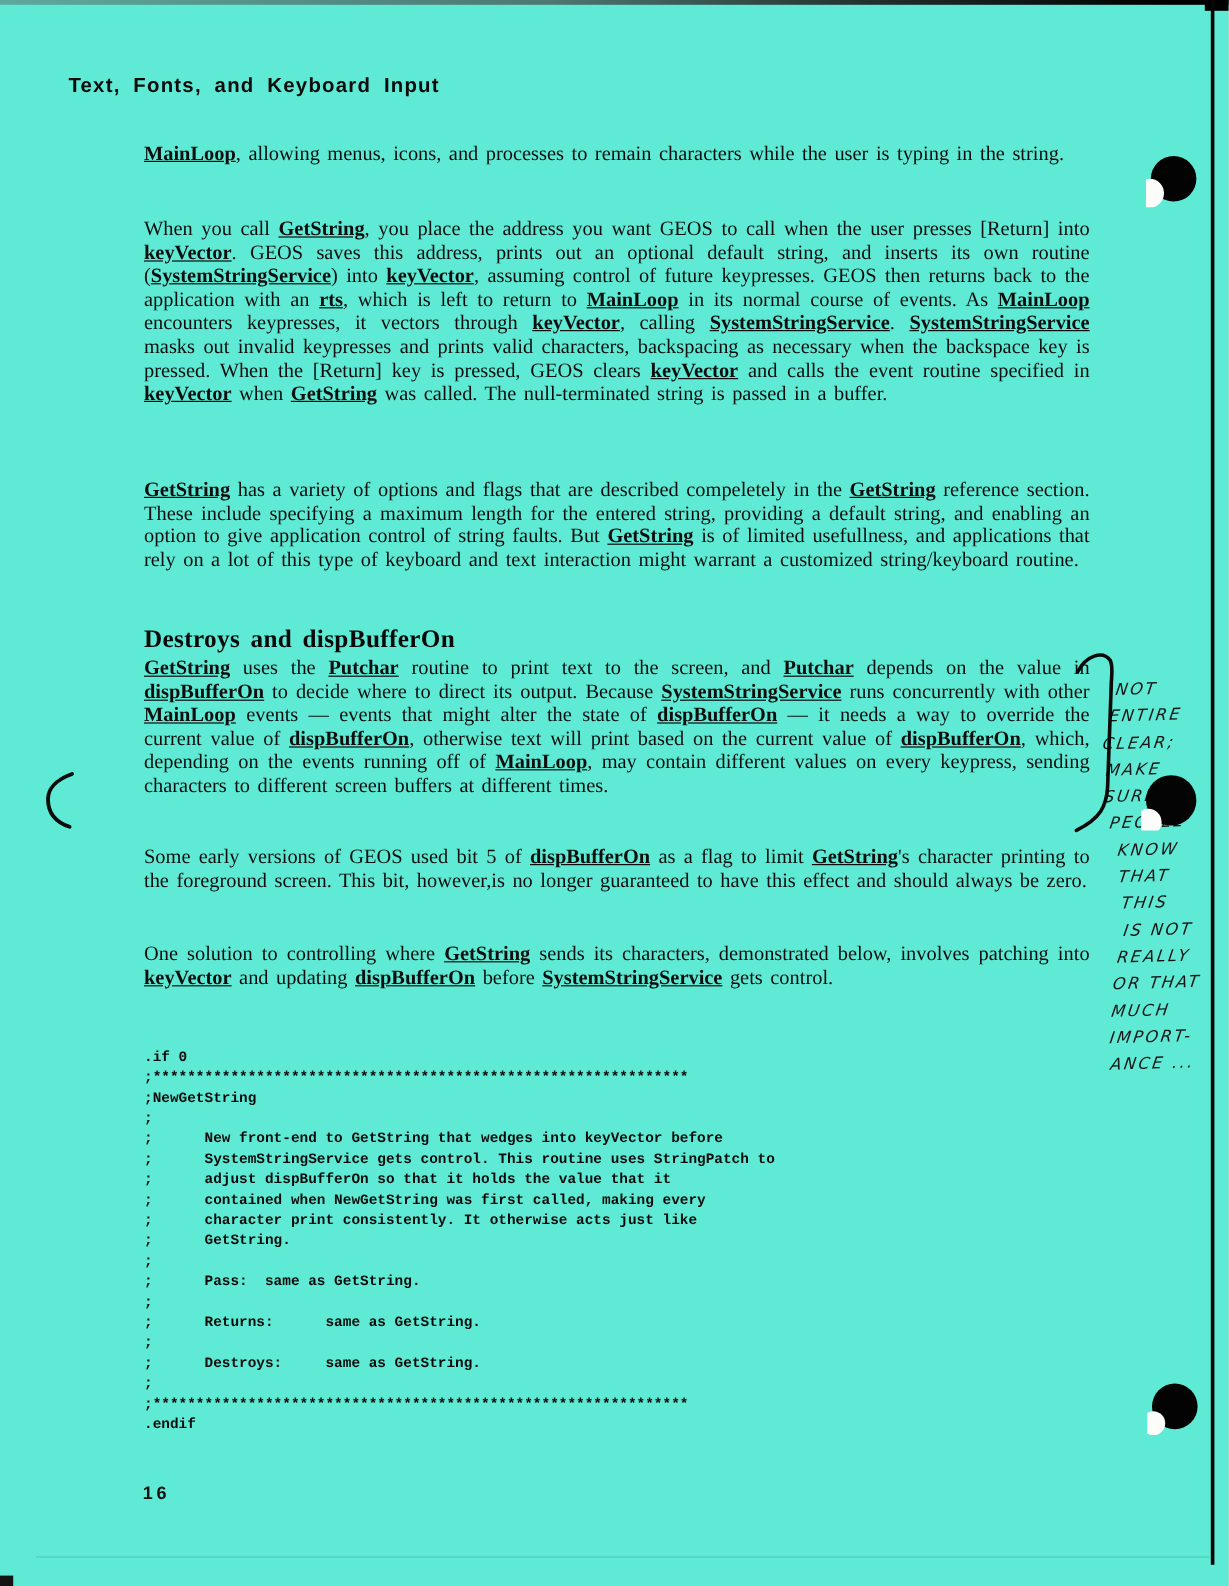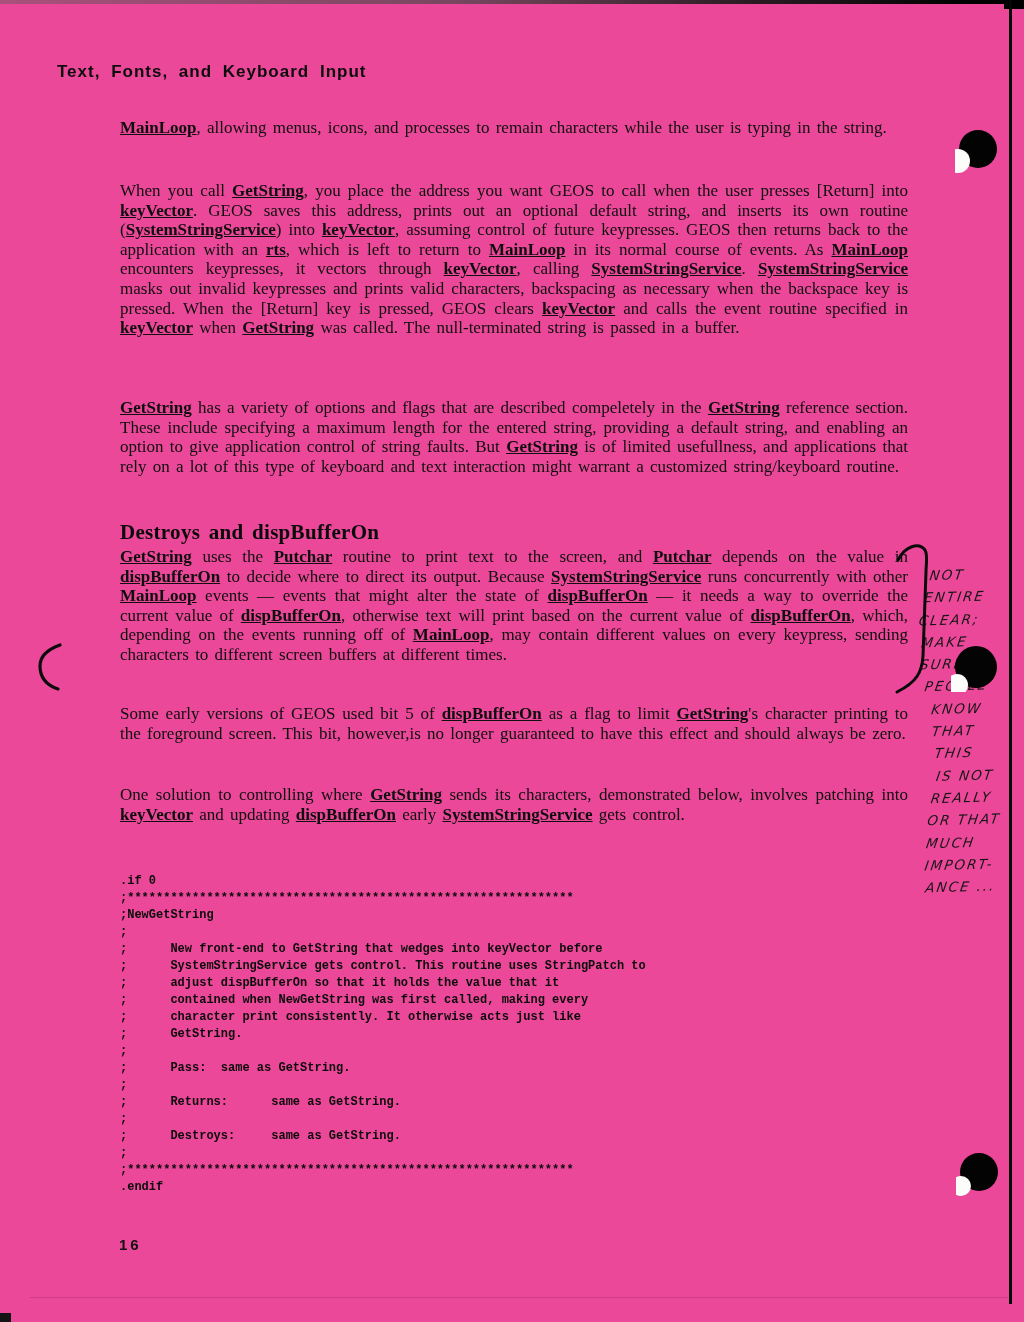--- a/index.html
+++ b/index.html
@@ -1,19 +1,19 @@
 <!DOCTYPE html>
 <html><head>
 <meta charset="utf-8">
 <style>
   * { margin:0; padding:0; box-sizing:border-box; }
   html,body { background:#d8d8d4; }
   .page {
     position:relative; width:1024px; height:1322px; margin:0 auto;
-    background:#ec4899; overflow:hidden;
+    background:#5eead4; overflow:hidden;
     font-family:"Liberation Serif", serif; color:#101010;
   }
   
   .edge-top { position:absolute; top:0; left:0; width:1024px; height:4px;
     background:linear-gradient(to right, rgba(90,90,90,.45), rgba(70,70,70,.7) 45%, rgba(25,25,25,.9) 72%, #000 95%); }
   .corner-top-right { position:absolute; top:0; left:1004px; width:20px; height:9px; background:#000; }
   .edge-right { position:absolute; top:0; left:1009px; width:3px; height:1304px; background:#060606; }
   .corner-bottom-left { position:absolute; top:1313px; left:0; width:11px; height:9px; background:#141414; }
   .bottom-faint-line { position:absolute; top:1297px; left:30px; width:978px; height:1px; background:rgba(0,0,0,.13); }
 
@@ -82,21 +82,21 @@
   <div class="doc-header">Text, Fonts, and Keyboard Input</div>
 
   <p class="para" style="top:118px"><span class="b">MainLoop</span><span>, allowing menus, icons, and processes to remain characters while the user is typing in the string.</span></p>
   <p class="para" style="top:181px"><span>When you call </span><span class="b">GetString</span><span>, you place the address you want GEOS to call when the user presses [Return] into </span><span class="b">keyVector</span><span>. GEOS saves this address, prints out an optional default string, and inserts its own routine (</span><span class="b">SystemStringService</span><span>) into </span><span class="b">keyVector</span><span>, assuming control of future keypresses. GEOS then returns back to the application with an </span><span class="b">rts</span><span>, which is left to return to </span><span class="b">MainLoop</span><span> in its normal course of events. As </span><span class="b">MainLoop</span><span> encounters keypresses, it vectors through </span><span class="b">keyVector</span><span>, calling </span><span class="b">SystemStringService</span><span>. </span><span class="b">SystemStringService</span><span> masks out invalid keypresses and prints valid characters, backspacing as necessary when the backspace key is pressed. When the [Return] key is pressed, GEOS clears </span><span class="b">keyVector</span><span> and calls the event routine specified in </span><span class="b">keyVector</span><span> when </span><span class="b">GetString</span><span> was called. The null-terminated string is passed in a buffer.</span></p>
   <p class="para" style="top:398px"><span class="b">GetString</span><span> has a variety of options and flags that are described compeletely in the </span><span class="b">GetString</span><span> reference section. These include specifying a maximum length for the entered string, providing a default string, and enabling an option to give application control of string faults. But </span><span class="b">GetString</span><span> is of limited usefullness, and applications that rely on a lot of this type of keyboard and text interaction might warrant a customized string/keyboard routine.</span></p>
 
   <h2 class="section-heading">Destroys and dispBufferOn</h2>
 
   <p class="para" style="top:547px"><span class="b">GetString</span><span> uses the </span><span class="b">Putchar</span><span> routine to print text to the screen, and </span><span class="b">Putchar</span><span> depends on the value in </span><span class="b">dispBufferOn</span><span> to decide where to direct its output. Because </span><span class="b">SystemStringService</span><span> runs concurrently with other </span><span class="b">MainLoop</span><span> events — events that might alter the state of </span><span class="b">dispBufferOn</span><span> — it needs a way to override the current value of </span><span class="b">dispBufferOn</span><span>, otherwise text will print based on the current value of </span><span class="b">dispBufferOn</span><span>, which, depending on the events running off of </span><span class="b">MainLoop</span><span>, may contain different values on every keypress, sending characters to different screen buffers at different times.</span></p>
   <p class="para" style="top:704px"><span>Some early versions of GEOS used bit 5 of </span><span class="b">dispBufferOn</span><span> as a flag to limit </span><span class="b">GetString</span><span>'s character printing to the foreground screen. This bit, however,is no longer guaranteed to have this effect and should always be zero.</span></p>
-  <p class="para" style="top:785px"><span>One solution to controlling where </span><span class="b">GetString</span><span> sends its characters, demonstrated below, involves patching into </span><span class="b">keyVector</span><span> and updating </span><span class="b">dispBufferOn</span><span> early </span><span class="b">SystemStringService</span><span> gets control.</span></p>
+  <p class="para" style="top:785px"><span>One solution to controlling where </span><span class="b">GetString</span><span> sends its characters, demonstrated below, involves patching into </span><span class="b">keyVector</span><span> and updating </span><span class="b">dispBufferOn</span><span> before </span><span class="b">SystemStringService</span><span> gets control.</span></p>
 
   <pre class="code"><div class="code-line">.if 0</div><div class="code-line">;**************************************************************</div><div class="code-line">;NewGetString</div><div class="code-line">;</div><div class="code-line">;      New front-end to GetString that wedges into keyVector before</div><div class="code-line">;      SystemStringService gets control. This routine uses StringPatch to</div><div class="code-line">;      adjust dispBufferOn so that it holds the value that it</div><div class="code-line">;      contained when NewGetString was first called, making every</div><div class="code-line">;      character print consistently. It otherwise acts just like</div><div class="code-line">;      GetString.</div><div class="code-line">;</div><div class="code-line">;      Pass:  same as GetString.</div><div class="code-line">;</div><div class="code-line">;      Returns:      same as GetString.</div><div class="code-line">;</div><div class="code-line">;      Destroys:     same as GetString.</div><div class="code-line">;</div><div class="code-line">;**************************************************************</div><div class="code-line">.endif</div></pre>
 
   <div class="page-number">16</div>
 
   <div class="margin-note">
       <div class="hand-line">NOT</div>
       <div class="hand-line">ENTIRE</div>
       <div class="hand-line">CLEAR;</div>
       <div class="hand-line">MAKE</div>

